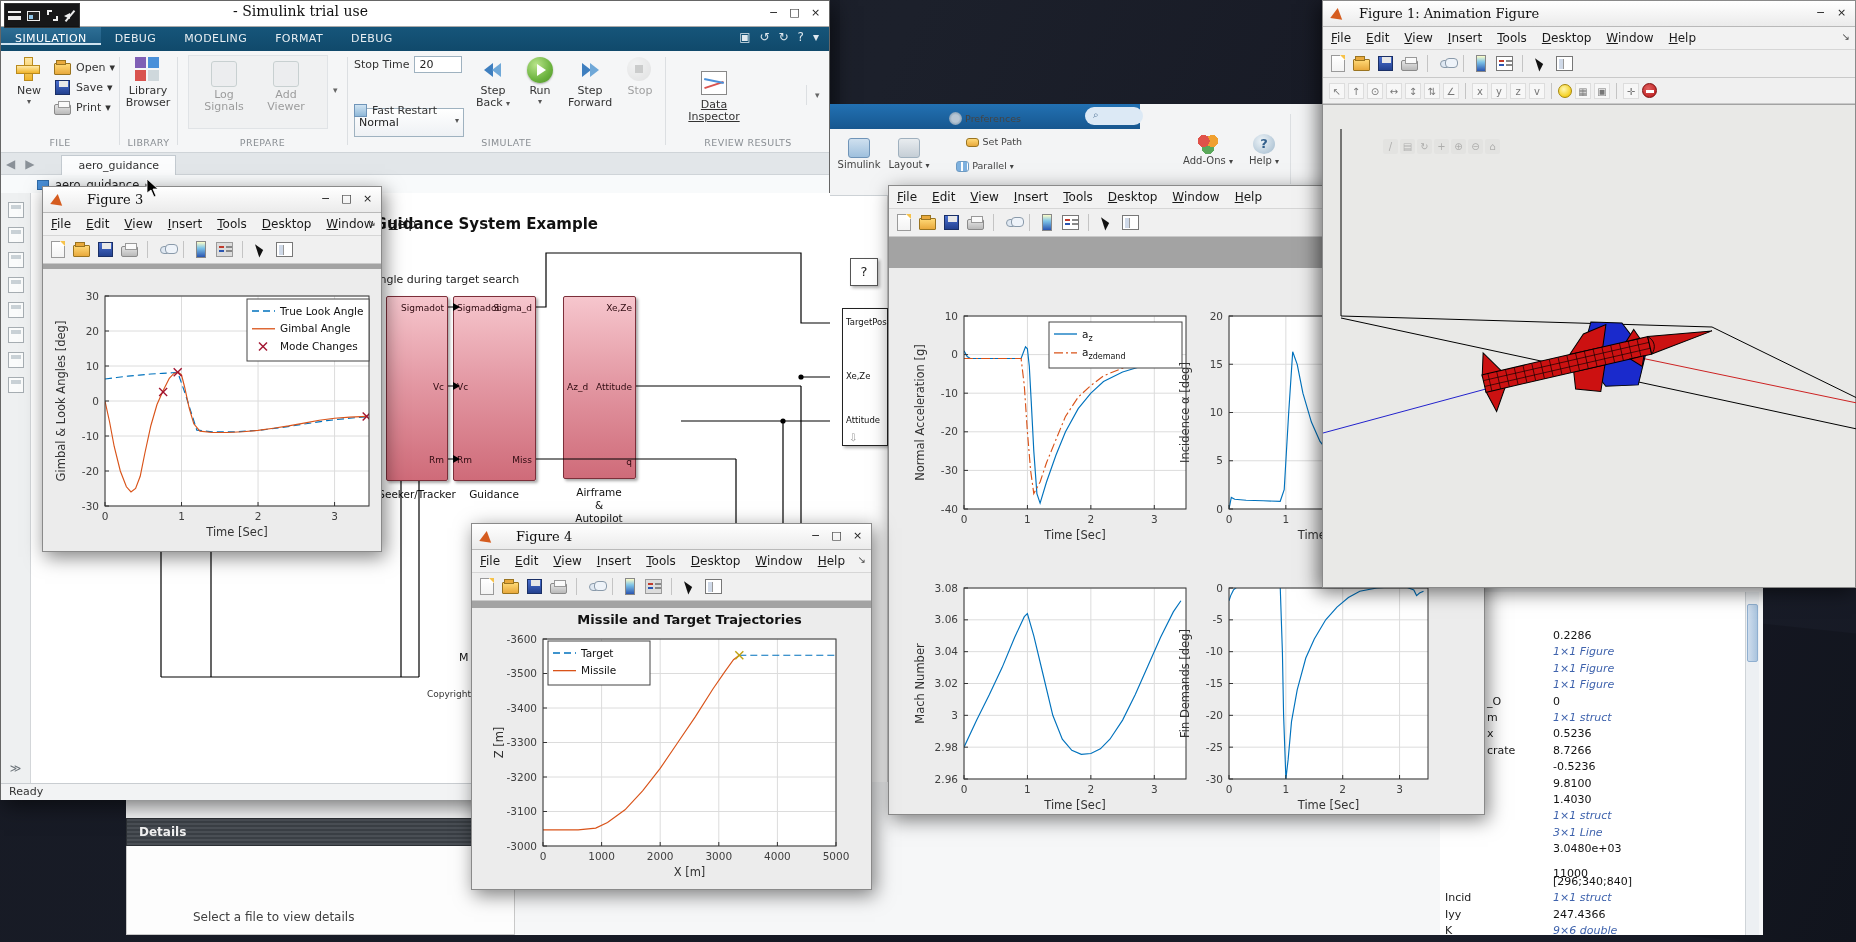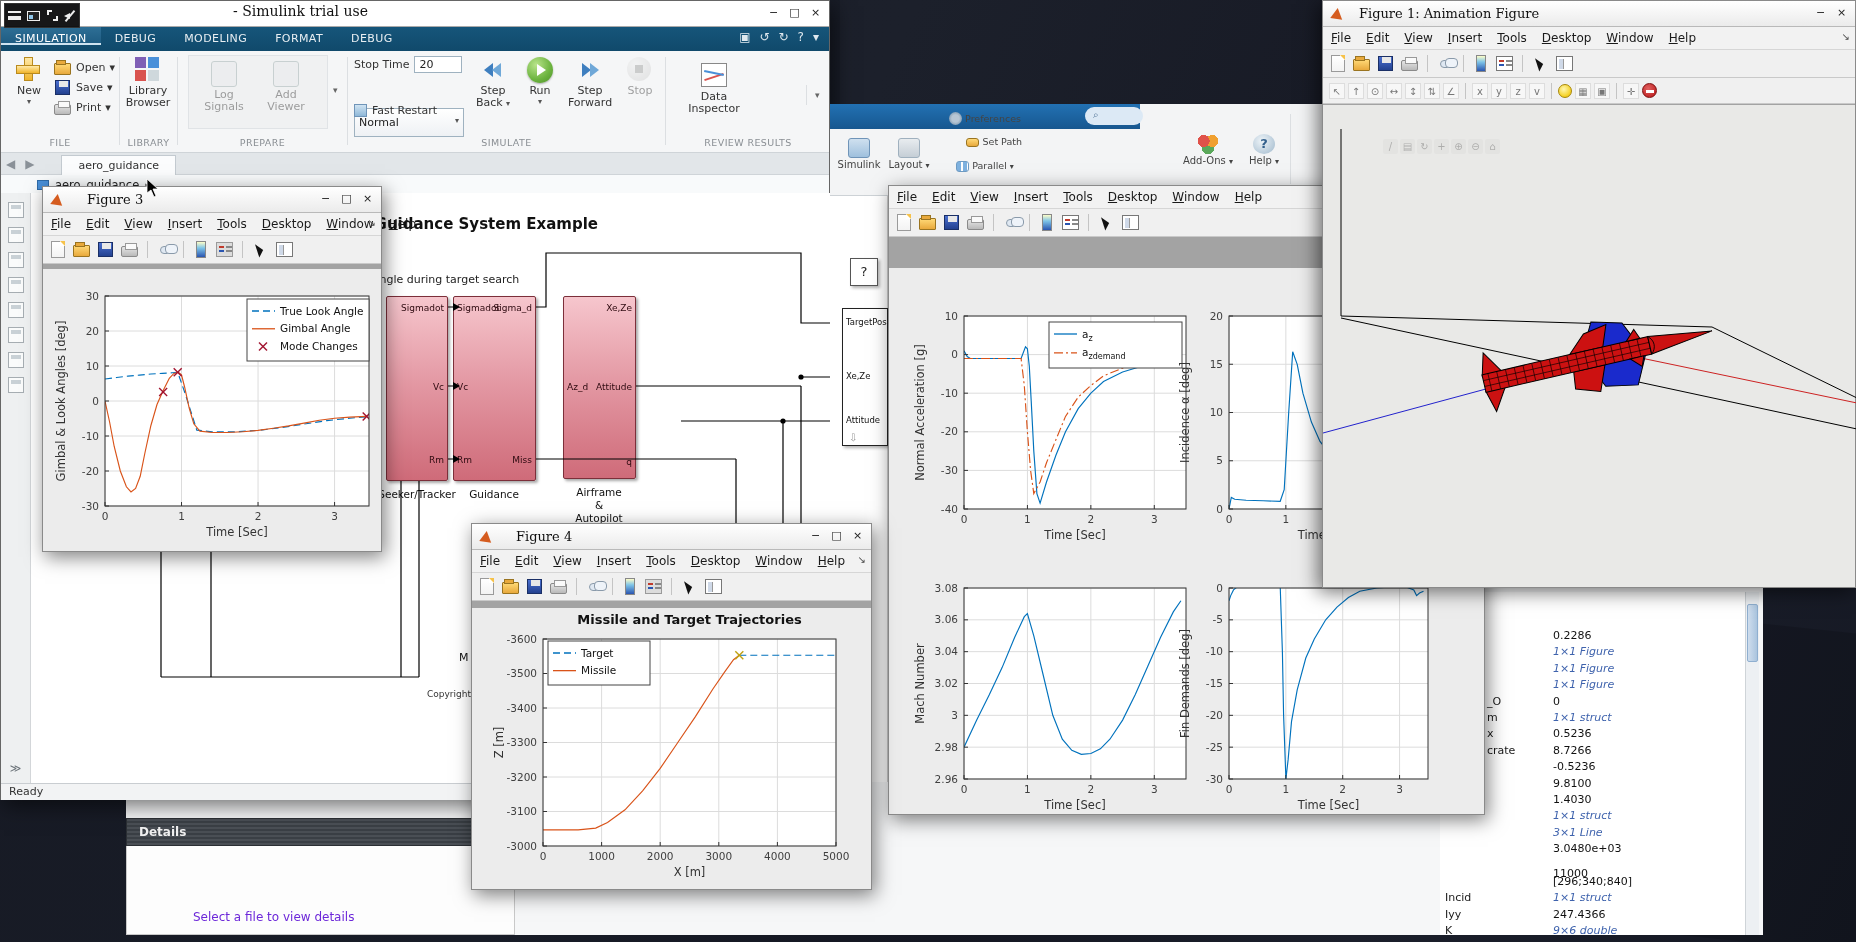--- a/index.html
+++ b/index.html
@@ -102,21 +102,21 @@
   .ts-item .tic { width:22px; height:20px; margin:0 auto 1px; border-radius:3px; position:relative; }
   .tic.gear { background:radial-gradient(circle,#b7c6d4 40%,#8aa2b8 70%); border-radius:50%; }
   .tic.path { background:linear-gradient(#ffd977,#e8a93c); border:1px solid #9a7420; height:14px; margin-top:4px; }
   .tic.parallel { background:repeating-linear-gradient(90deg,#7fb2e0 0 4px,#fff 4px 6px); border:1px solid #6f9cc4; height:16px; margin-top:3px; }
   .tic.addons { background:radial-gradient(circle at 30% 35%,#e0524a 0 6px,transparent 6px),radial-gradient(circle at 70% 35%,#f0a030 0 6px,transparent 6px),radial-gradient(circle at 50% 72%,#5aa85a 0 6px,transparent 6px); }
   .tic.help { background:radial-gradient(circle at 40% 35%,#eef4f8,#9fb8cc); border-radius:50%; color:#33608c; font-size:13px; font-weight:bold; line-height:20px; }
   .tic.simk { background:linear-gradient(#cfe0ef,#9fc0dd); border:1px solid #6f94b8; }
   #ml-panel { left:126px; top:104px; width:1637px; height:831px; background:#f6f7f8; z-index:1; }
   #details-hdr { position:absolute; left:0; top:714px; width:389px; height:28px; background:repeating-linear-gradient(180deg,#4a4f55 0 2px,#3a3f45 2px 4px); color:#f0f0f0; font-size:12px; font-weight:bold; padding:6px 0 0 12px; border:1px solid #2b2f34; }
   #details-body { position:absolute; left:0; top:742px; width:389px; height:89px; background:#fdfdfd; border:1px solid #c9c9c9; border-top:none; }
-  #details-msg { position:absolute; left:66px; top:64px; font-size:12px; color:#6d28d9; }
+  #details-msg { position:absolute; left:66px; top:64px; font-size:12px; color:#404040; }
   #workspace { position:absolute; left:1314px; top:488px; width:310px; height:343px; background:#fff; overflow:hidden; font-size:11px; }
   .ws-row { position:absolute; left:0; width:100%; height:17px; white-space:nowrap;margin-top:33px; }
   .ws-name { position:absolute; color:#1a1a1a; }
   .ws-val { position:absolute; left:113px; color:#111; }
   .ws-val.cls { color:#3f63ad; font-style:italic; }
   #ws-scroll { position:absolute; left:1619px; top:488px; width:14px; height:343px; background:#edf0f3; border-left:1px solid #cfd4d8; }
   #ws-thumb { position:absolute; left:1px; top:12px; width:11px; height:58px; background:linear-gradient(90deg,#cfdded,#aac4de); border:1px solid #8fafd0; border-radius:2px; }
   #ws-topline { position:absolute; left:1190px; top:483px; width:447px; height:1px; background:#9a9a9a; }
   
   #fig3 { left:42px; top:186px; width:340px; height:366px; z-index:6; }
@@ -371,21 +371,21 @@
         <div class="bicon">
             <div class="stop-icon"></div>
           </div>
         <div class="blabel">Stop</div>
       </div>
       <div class="rglabel">SIMULATE</div>
     </div>
     <div class="rgsep" style="left:664px;"></div>
 
     <div class="rgroup" style="left:665px;width:164px;">
-      <div class="bigbtn" style="left:18px;top:8px;width:60px;">
+      <div class="bigbtn" style="left:18px;top:16px;width:60px;text-decoration:underline;">
         <div class="bicon">
             <div class="di-icon"></div>
           </div>
         <div class="blabel"><span>Data</span><br><span>Inspector</span></div>
       </div>
       <div style="position:absolute;left:140px;top:34px;font-size:9px;color:#666;border-left:1px solid #dcdfe2;padding-left:8px;height:20px;line-height:20px;">▾</div>
       <div class="rglabel">REVIEW RESULTS</div>
     </div>
   </div>
   <div id="sl-docrow">

